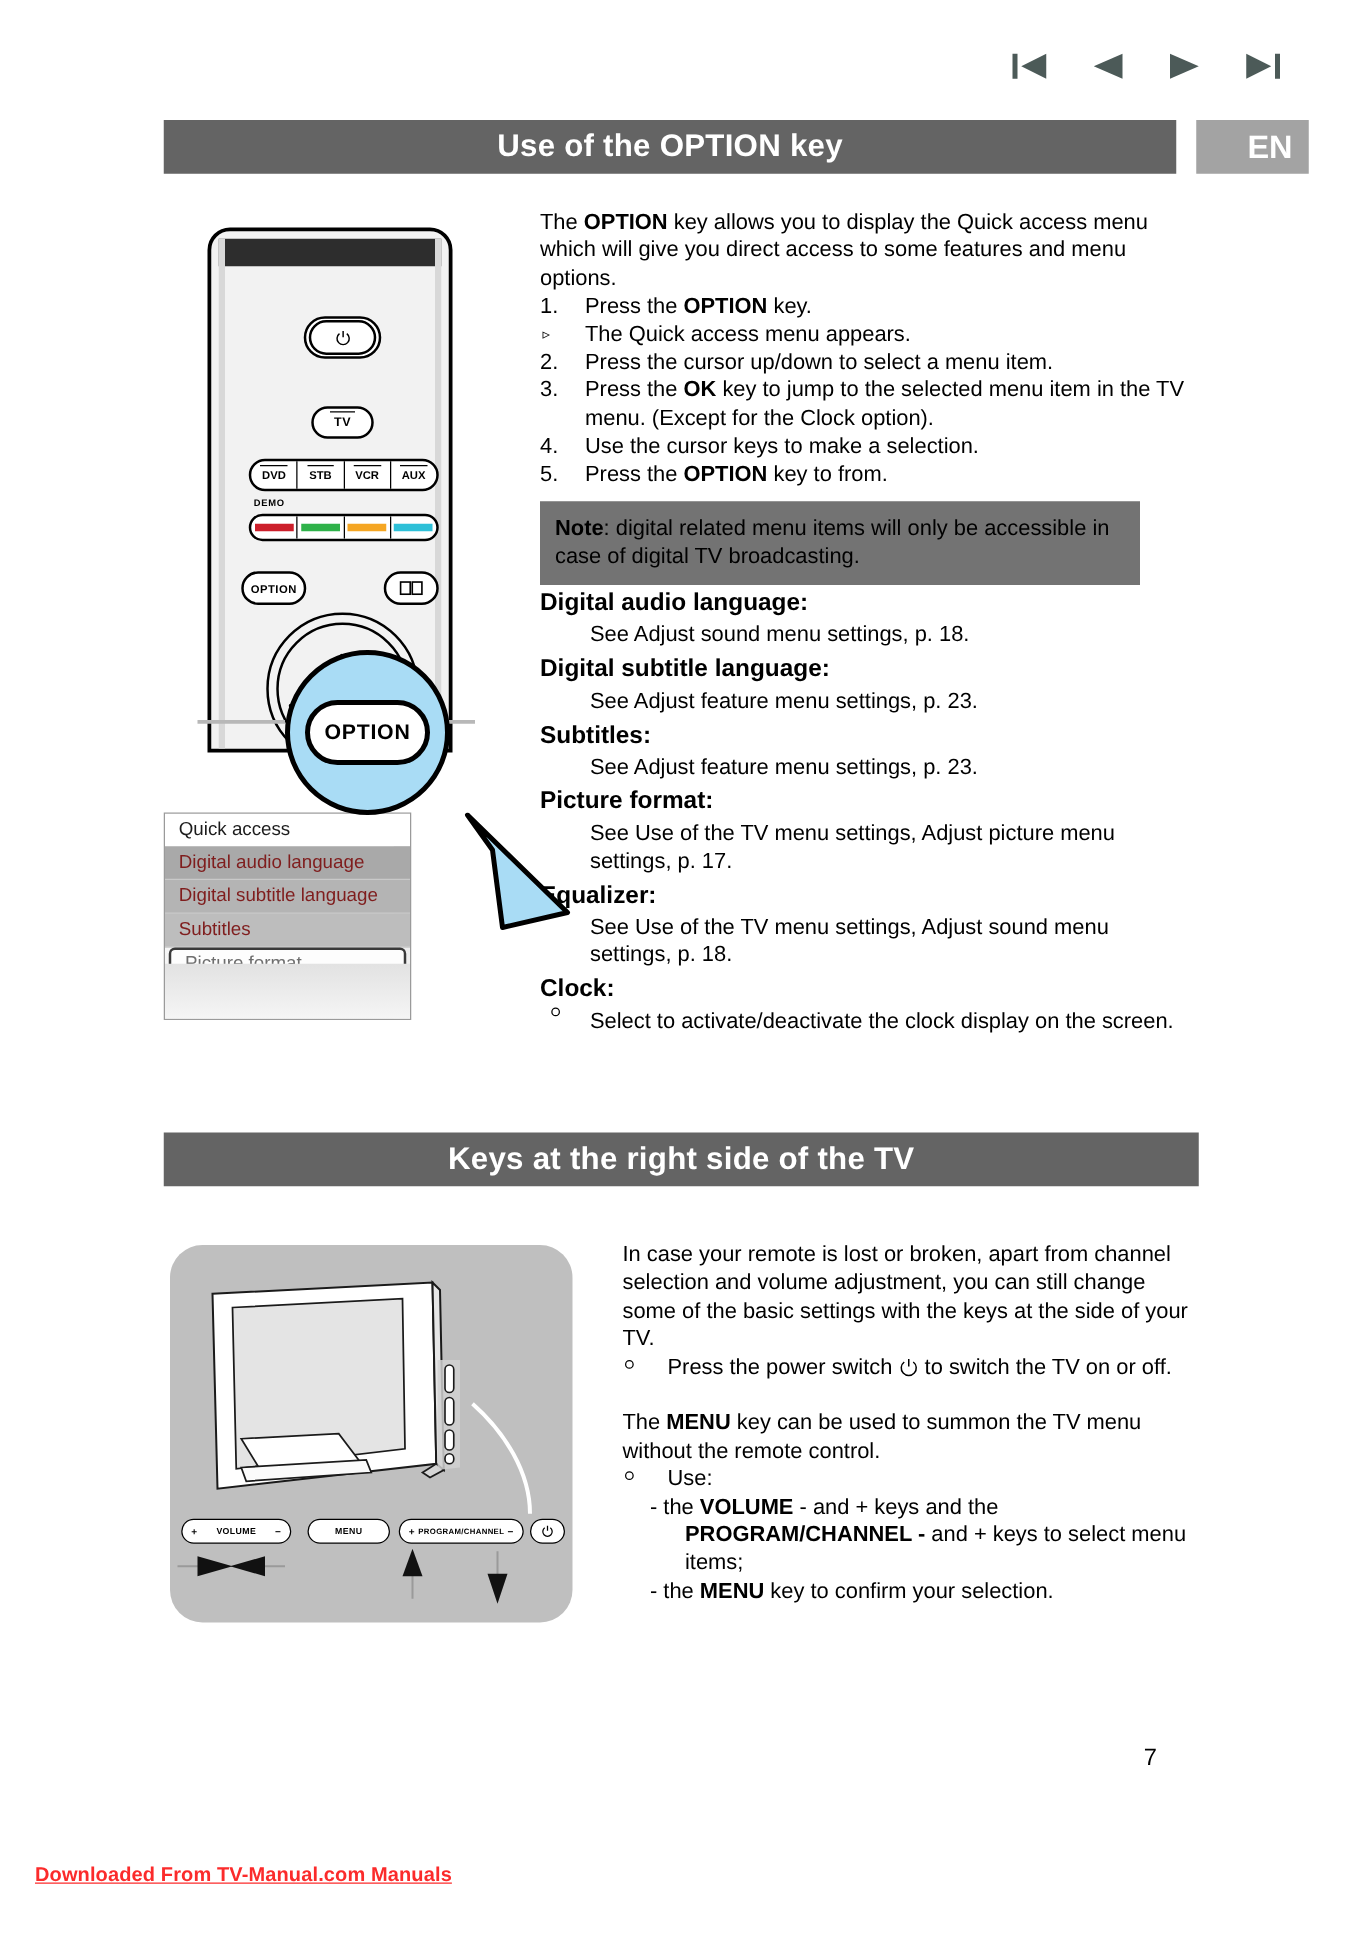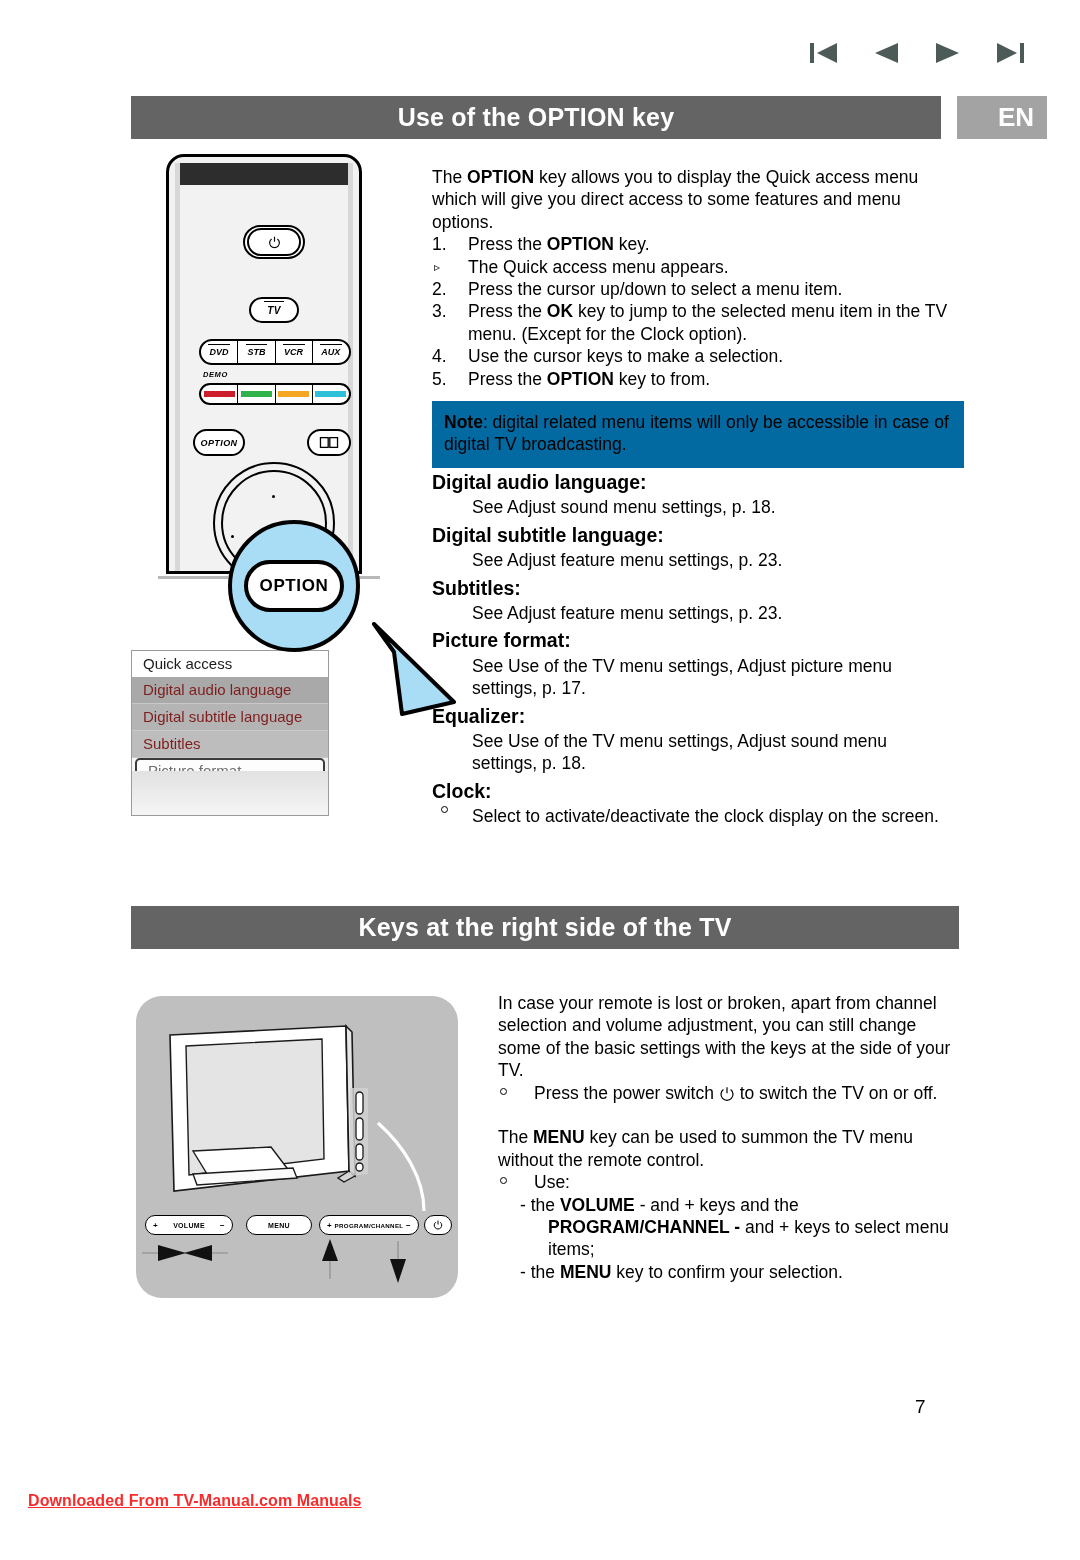--- a/index.html
+++ b/index.html
@@ -112,22 +112,22 @@
     left: 2px;
     top: 0;
     font-size: 12px;
     color: #000;
   }
 
   .note-box {
     position: absolute;
     left: 432px;
     top: 401px;
-    width: 532px;
-    background: #0369a1;
+    width: 480px;
+    background: #737373;
     padding: 10px 12px 12px 12px;
     box-sizing: border-box;
     font-size: 17.5px;
     line-height: 22.4px;
   }
 
   .deflist {
     position: absolute;
     left: 432px;
     top: 466px;
@@ -159,24 +159,23 @@
     width: 7px; height: 7px;
     border: 1.3px solid #000;
     border-radius: 50%;
     box-sizing: border-box;
   }
 
   
   .remote-wrap {
     position: absolute;
     left: 158px;
-    top: 154px;
+    top: 182px;
     width: 212px;
     height: 420px;
-    font-style: italic;
   }
   .remote-body {
     position: absolute;
     left: 8px; top: 0;
     width: 196px; height: 420px;
     border: 3.5px solid #000;
     border-radius: 18px 18px 0 0;
     background: #f2f2f2;
     box-sizing: border-box;
     overflow: hidden;

